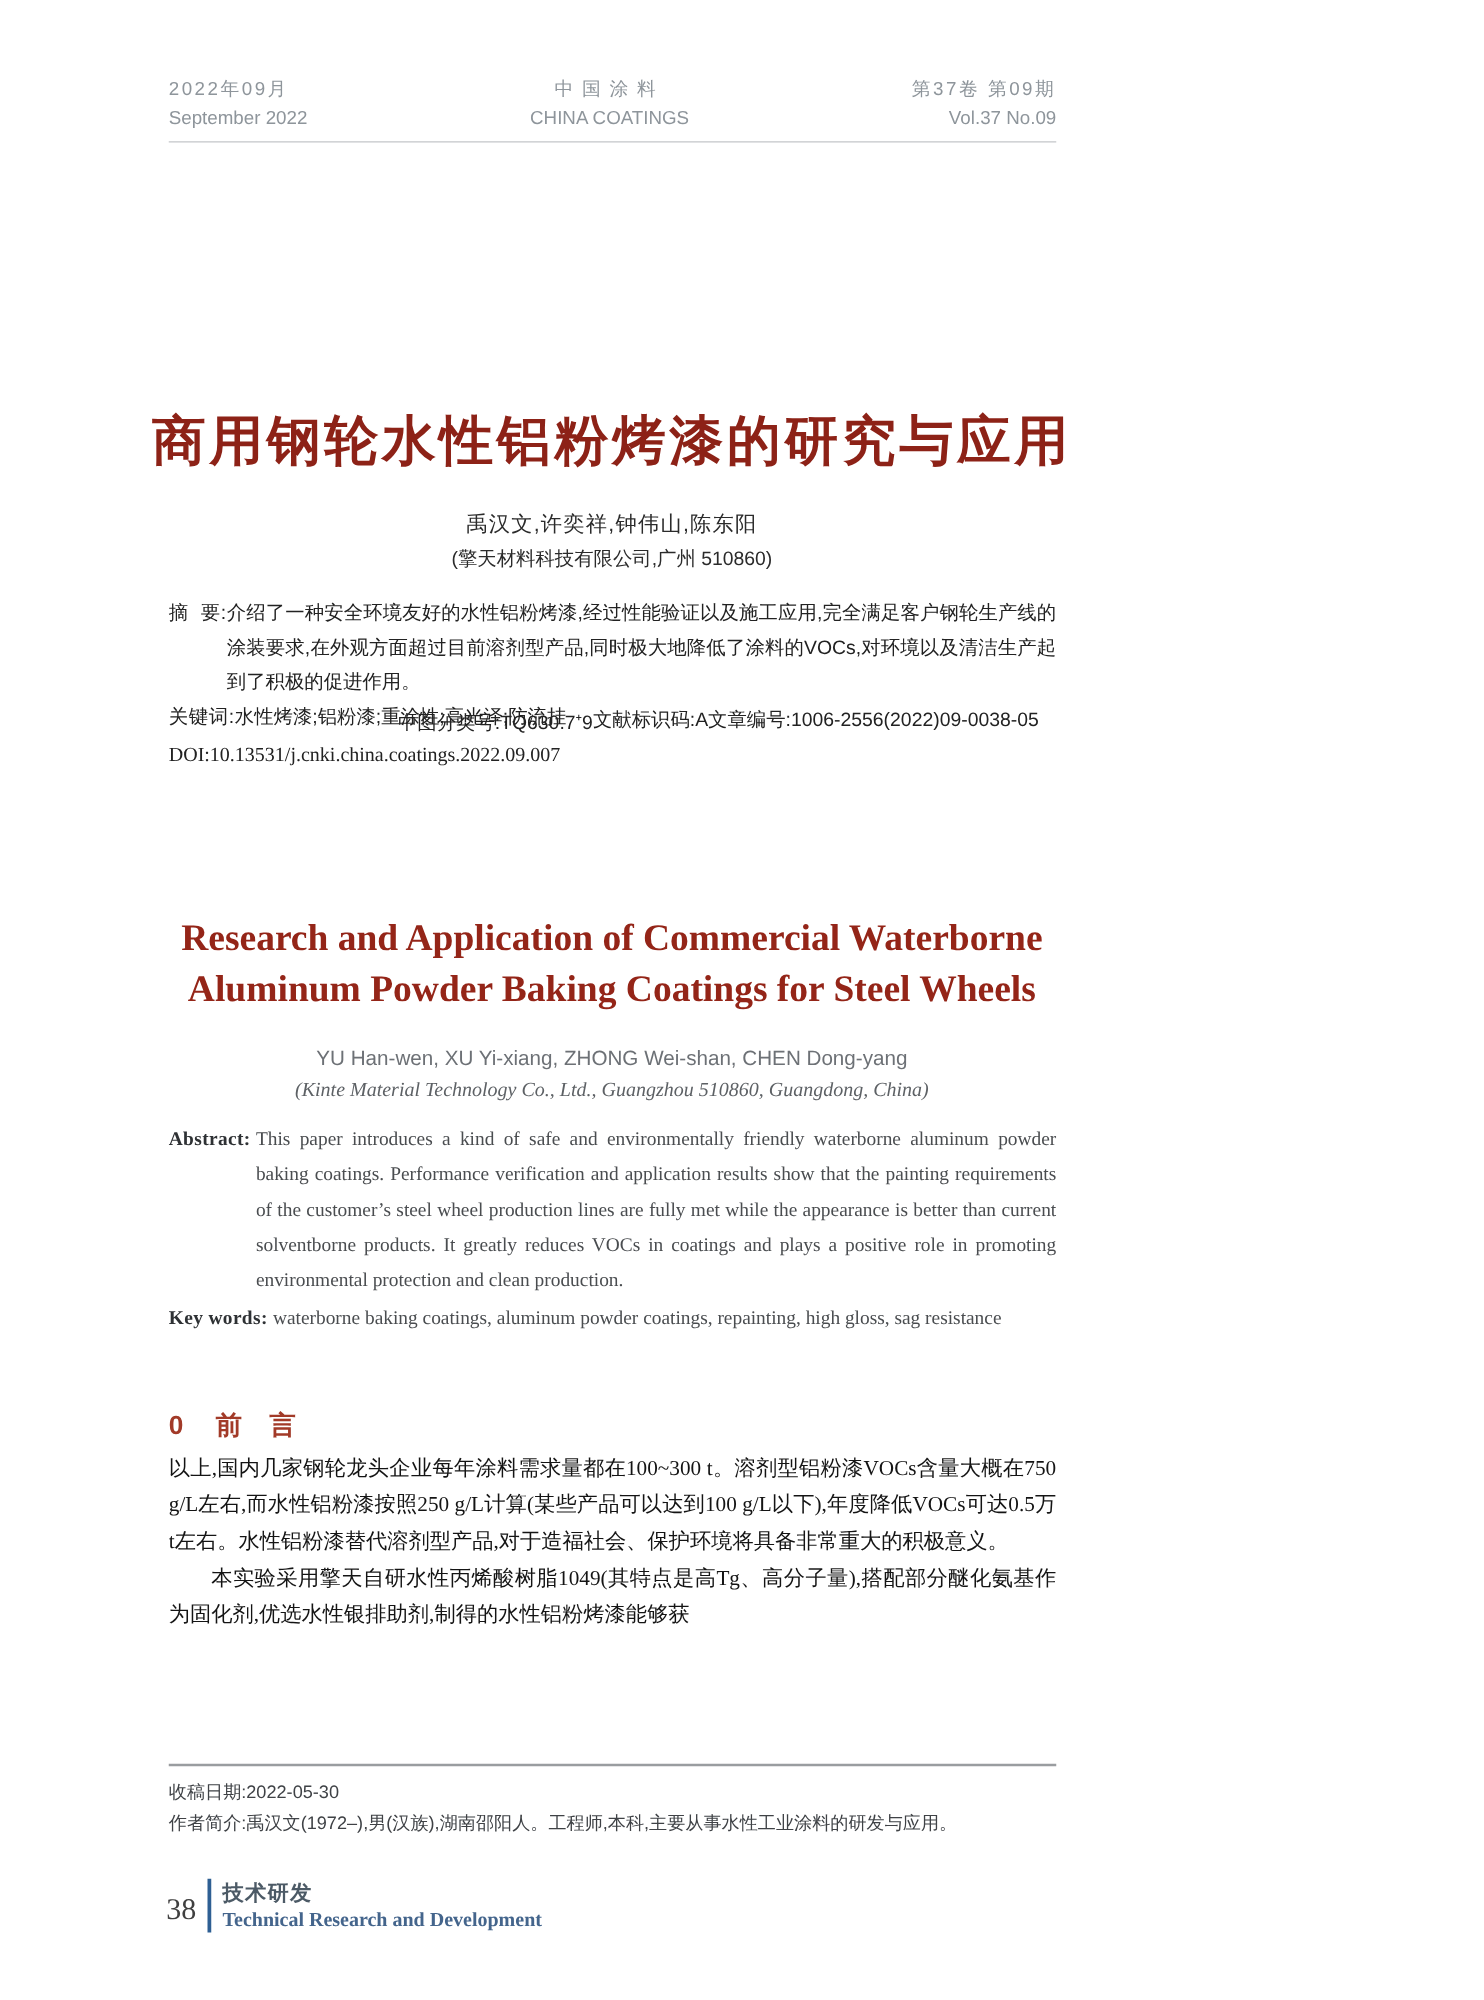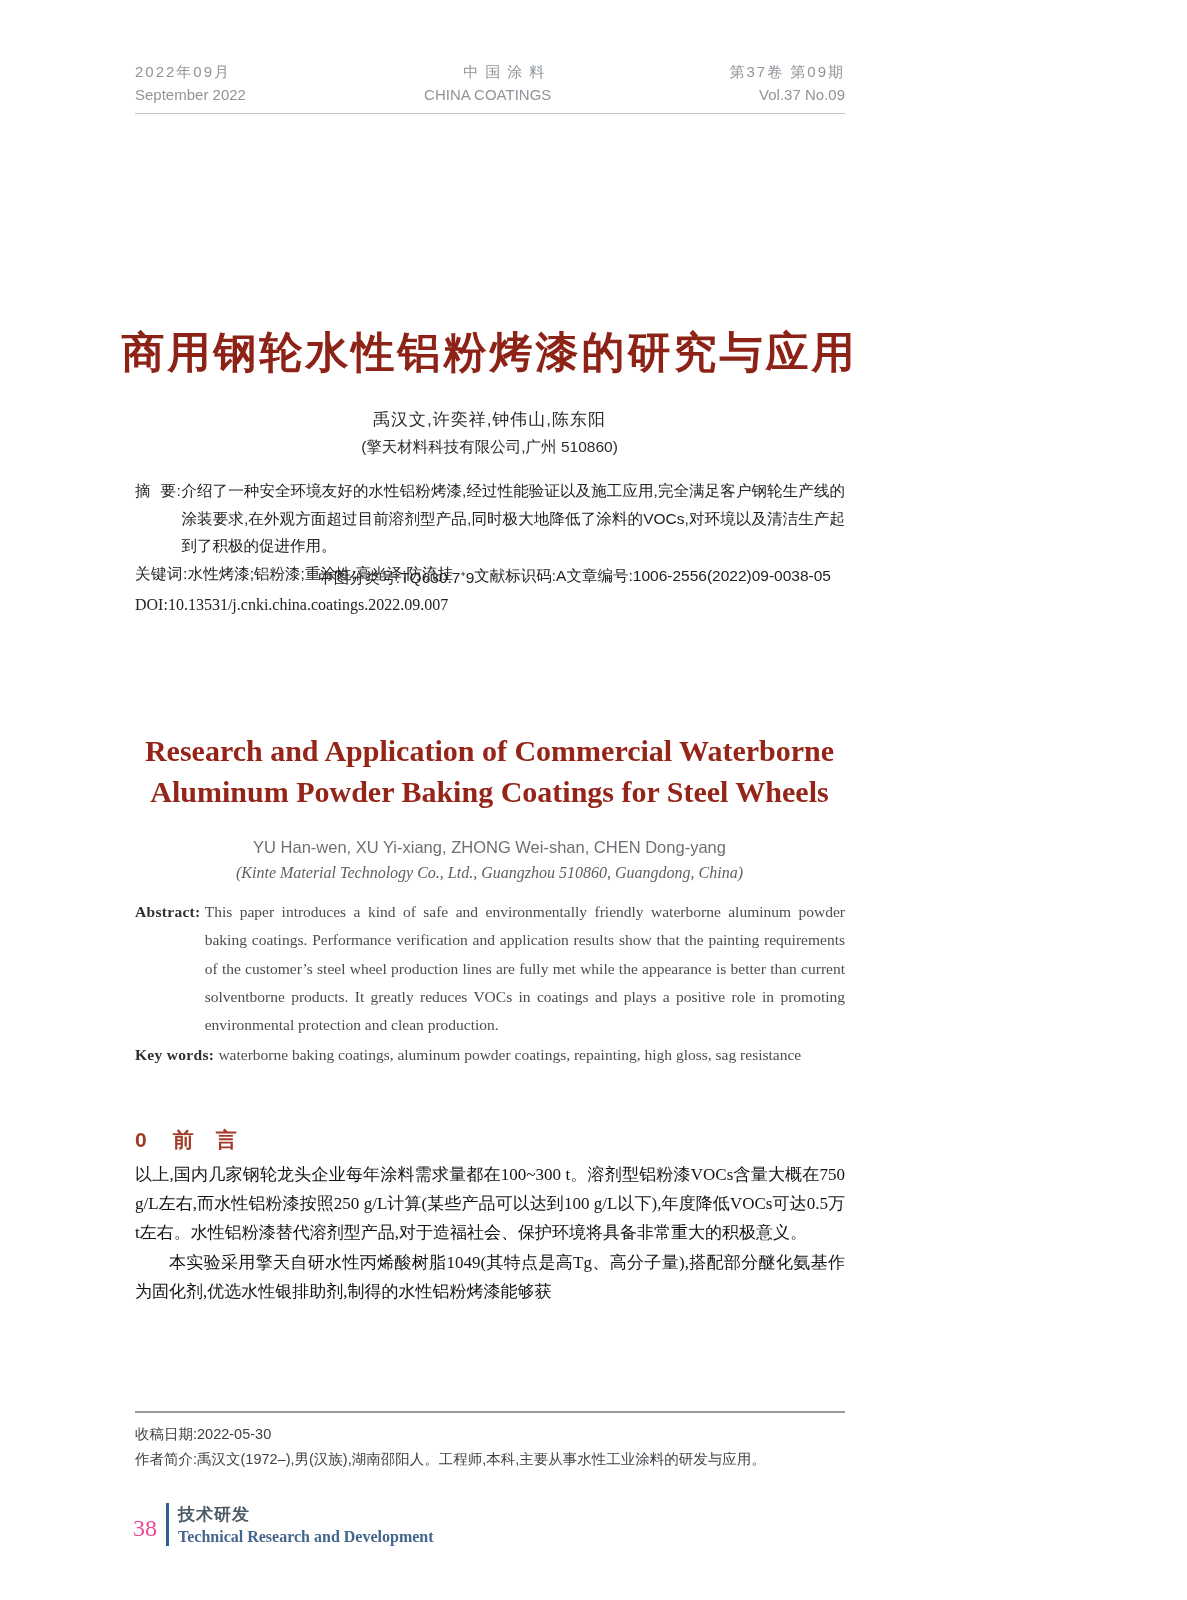--- a/index.html
+++ b/index.html
@@ -13,21 +13,21 @@
     overflow:hidden;
   }
   
   .jheader {
     position:absolute; top:60px; left:135px; right:134px;
     display:flex; justify-content:space-between;
     color:#8e959b; font-family:"Liberation Sans", sans-serif;
     font-size:15px; line-height:1.55;
   }
   .jheader .col { display:flex; flex-direction:column; }
-  .jheader .col.center { text-align:right; }
+  .jheader .col.center { text-align:center; }
   .jheader .col.right { text-align:right; }
   .jheader .zh { letter-spacing:2px; }
   .jheader .center .zh { letter-spacing:7px; }
   .rule-top {
     position:absolute; top:113px; left:135px; right:134px;
     border-top:1.5px solid #c3c6c9;
   }
   
   .title-zh {
     position:absolute; top:324px; left:0; width:100%;
@@ -110,21 +110,21 @@
     border-top:2px solid #9a9da0; padding-top:9px;
     font-family:"Liberation Sans", sans-serif;
     font-size:14.5px; line-height:1.75; color:#3f4246;
   }
   
   .pfooter {
     position:absolute; top:1503px; left:133px;
     display:flex; align-items:stretch;
   }
   .pfooter .num {
-    font-size:24px; color:#ec4899; align-self:flex-end;
+    font-size:24px; color:#404040; align-self:flex-end;
     padding-bottom:4px; margin-right:9px;
   }
   .pfooter .bar { width:3px; background:#2e5f93; margin-right:9px; }
   .pfooter .names { display:flex; flex-direction:column; justify-content:center; }
   .pfooter .zh {
     font-family:"Liberation Sans", sans-serif; font-weight:bold;
     font-size:17px; color:#4c5a66; letter-spacing:1px;
   }
   .pfooter .en {
     font-weight:bold; font-size:16px; color:#44658c; margin-top:2px;

